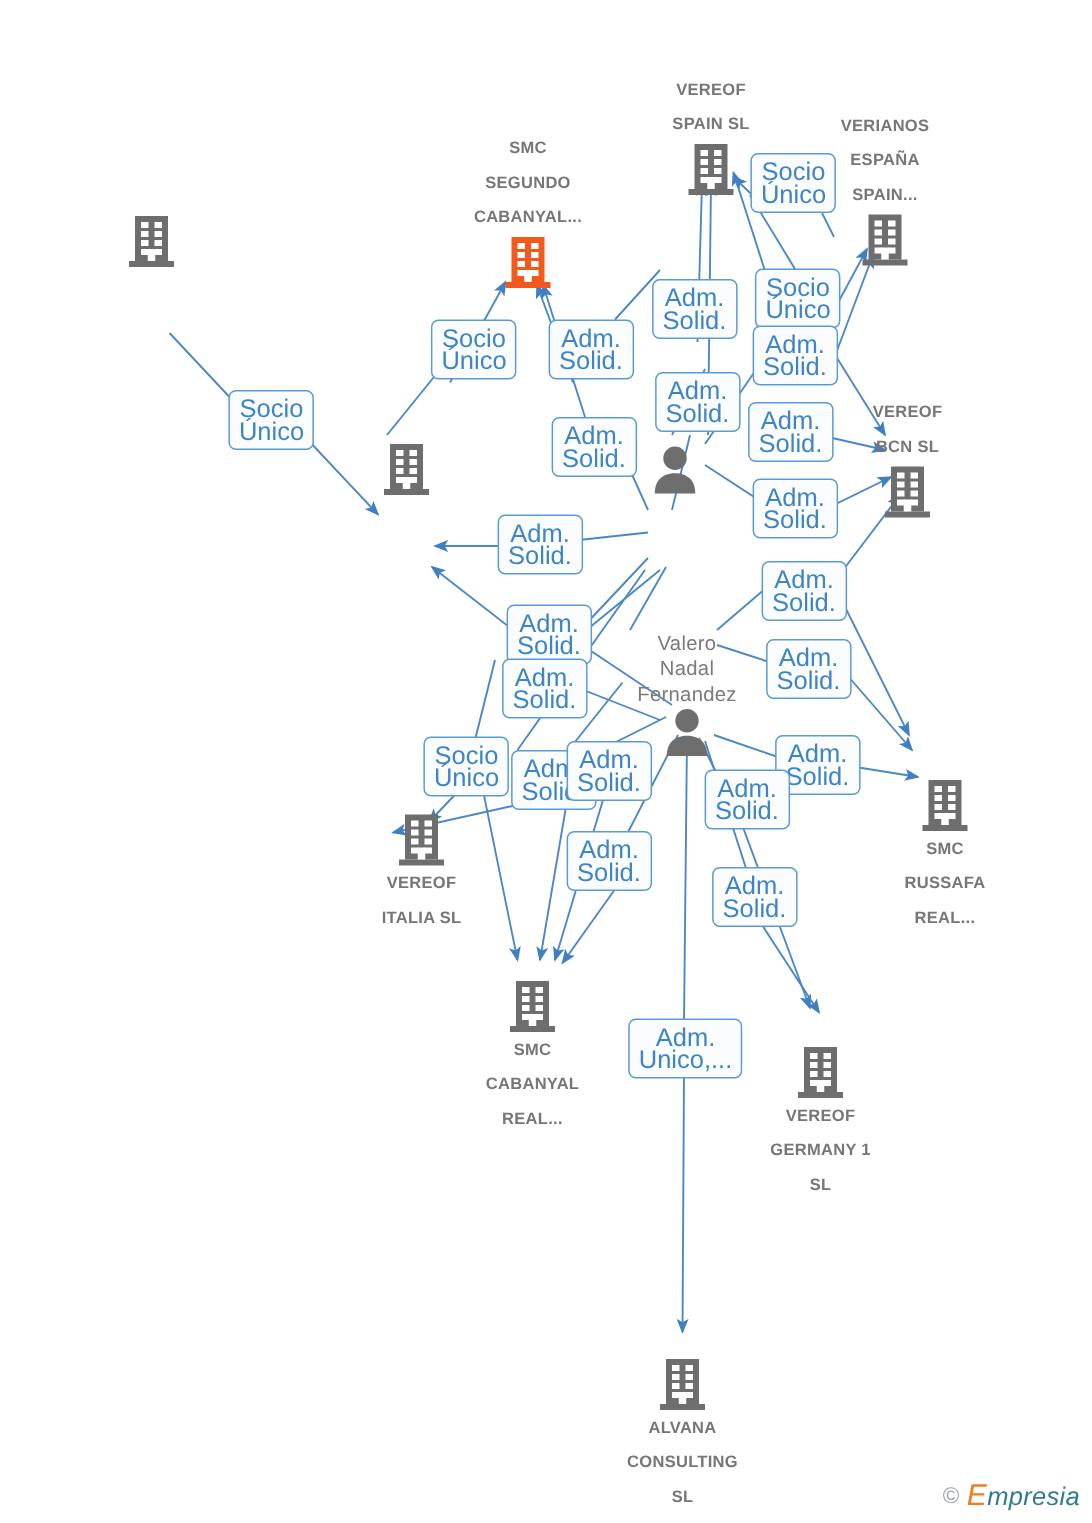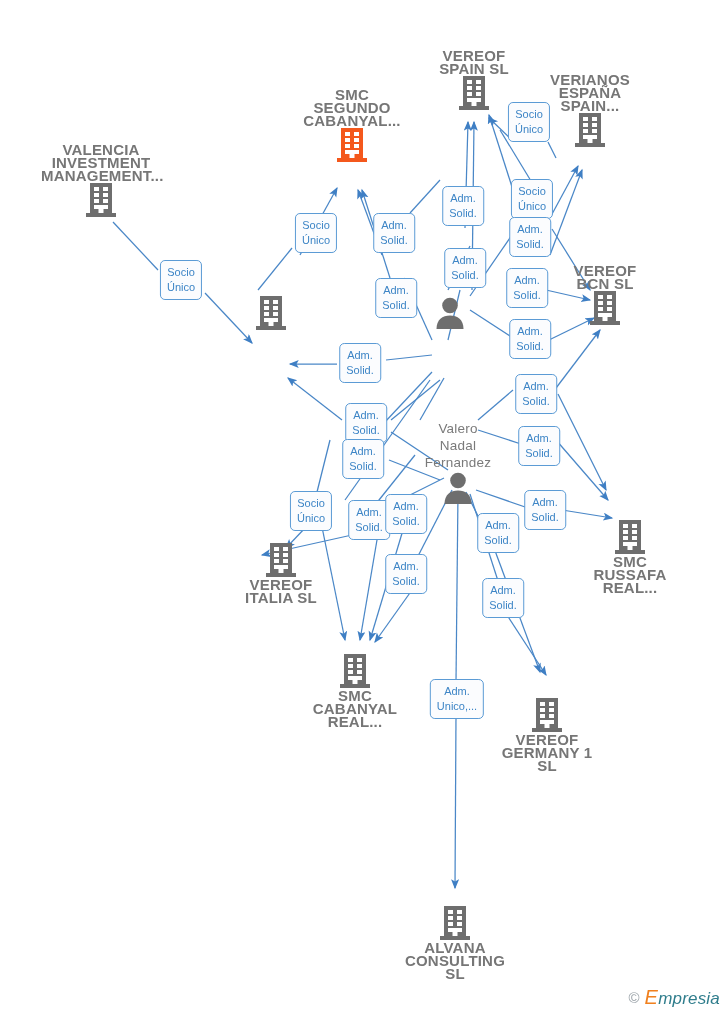--- a/index.html
+++ b/index.html
@@ -24,22 +24,22 @@
     width: 728px;
     height: 1015px;
     pointer-events: none;
   }
   .node {
     position: absolute;
     text-align: center;
     transform: translate(-50%, 0);
   }
   .node-label {
-    font-size: 15px;
-    line-height: 13px;
+    font-size: 11px;
+    line-height: 23px;
     color: #767676;
     font-weight: bold;
     letter-spacing: 0.2px;
     white-space: pre-line;
   }
   .node-label.person-label {
     font-weight: normal;
     font-size: 13.5px;
     line-height: 17px;
     color: #7a7a7a;
@@ -48,21 +48,21 @@
     display: block;
     margin: 0 auto;
   }
   .edge-label {
     position: absolute;
     transform: translate(-50%, -50%);
     background: #fbfcfe;
     border: 1.4px solid #5b9bd5;
     border-radius: 5px;
     color: #3d85c6;
-    font-size: 11px;
+    font-size: 17px;
     line-height: 15px;
     text-align: center;
     padding: 4px 6px 4px 6px;
     white-space: pre-line;
     box-sizing: border-box;
   }
   #watermark {
     position: absolute;
     right: 8px;
     bottom: 6px;
@@ -170,23 +170,20 @@
           <rect x="10" y="17" width="5" height="4" fill="#ffffff"></rect>
           <rect x="10" y="23" width="5" height="4" fill="#ffffff"></rect>
           <rect x="19" y="5" width="5" height="4" fill="#ffffff"></rect>
           <rect x="19" y="11" width="5" height="4" fill="#ffffff"></rect>
           <rect x="19" y="17" width="5" height="4" fill="#ffffff"></rect>
           <rect x="19" y="23" width="5" height="4" fill="#ffffff"></rect>
           <rect x="14.5" y="23" width="5" height="8" fill="#ffffff"></rect>
         </svg>
       </div>
       <div class="node" style="left: 101px; top: 143px; width: 120px;">
-        <div class="node-label">VALENCIA
-INVESTMENT
-MANAGEMENT...</div>
         <svg class="node-icon" width="34" height="36" viewBox="0 0 34 36">
           <rect x="6" y="1" width="22" height="30" fill="#6e6e6e"></rect>
           <rect x="2" y="31" width="30" height="4" fill="#6e6e6e"></rect>
           <rect x="10" y="5" width="5" height="4" fill="#ffffff"></rect>
           <rect x="10" y="11" width="5" height="4" fill="#ffffff"></rect>
           <rect x="10" y="17" width="5" height="4" fill="#ffffff"></rect>
           <rect x="10" y="23" width="5" height="4" fill="#ffffff"></rect>
           <rect x="19" y="5" width="5" height="4" fill="#ffffff"></rect>
           <rect x="19" y="11" width="5" height="4" fill="#ffffff"></rect>
           <rect x="19" y="17" width="5" height="4" fill="#ffffff"></rect>

